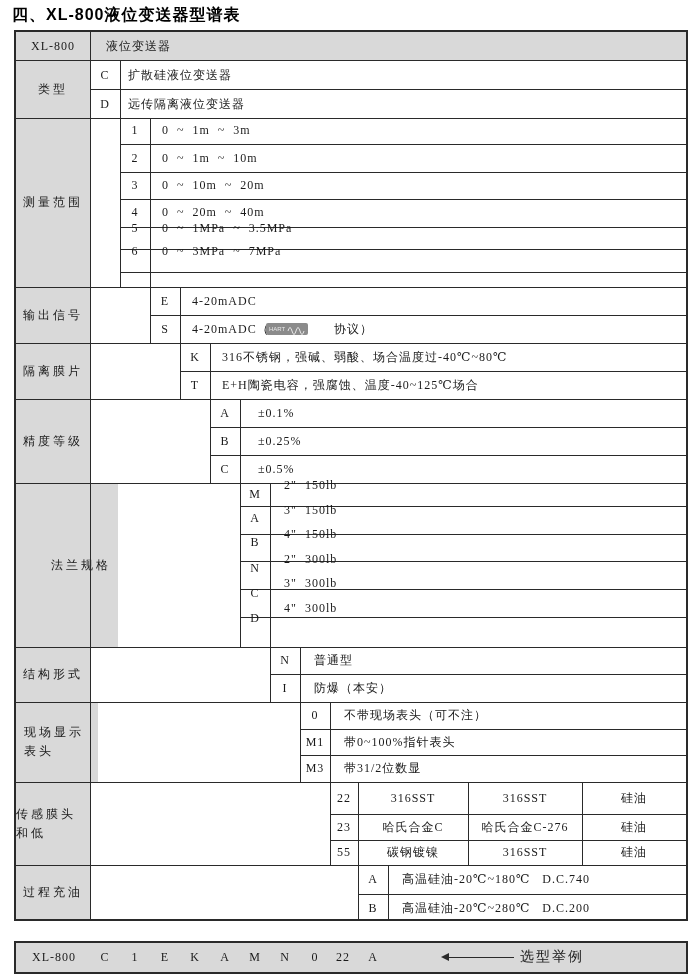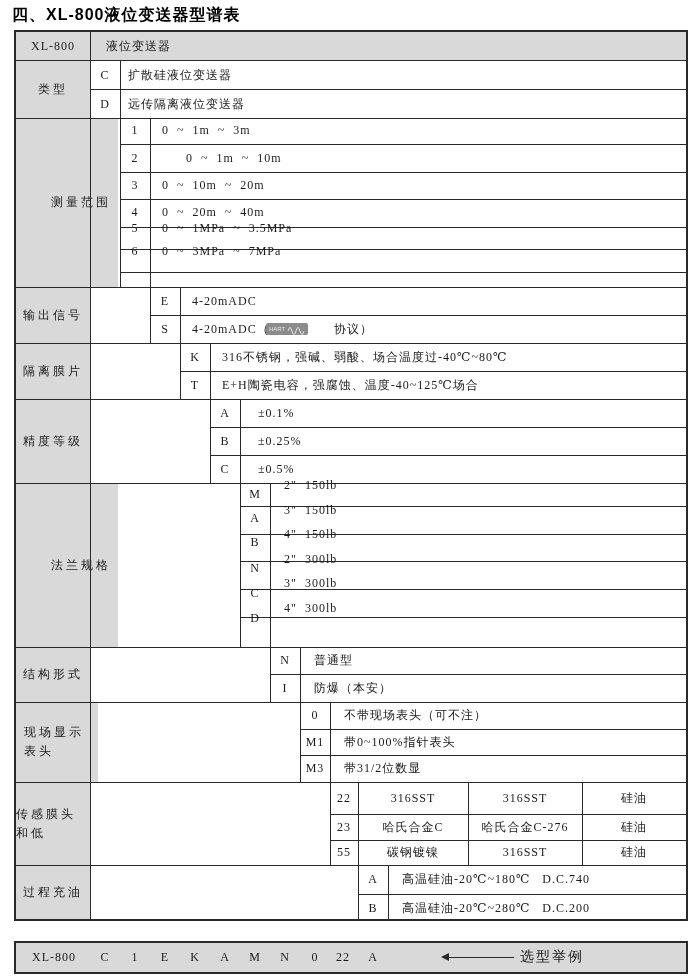--- a/index.html
+++ b/index.html
@@ -32,21 +32,21 @@
 <div class="page">
 
   <div class="title">四、XL-800液位变送器型谱表</div>
 
   <div class="tbl">
 
     <div class="cell gray" style="left:0;top:0;width:670px;height:28px;"></div>
     <div class="lab" style="top:28px;height:58px;">
         <span>类型</span>
       </div>
-    <div class="lab" style="top:86px;height:169px;padding-left:28px;">
+    <div class="lab" style="top:86px;height:169px;">
         <span>测量范围</span>
       </div>
     <div class="lab" style="top:255px;height:56px;">
         <span>输出信号</span>
       </div>
     <div class="lab" style="top:311px;height:56px;">
         <span>隔离膜片</span>
       </div>
     <div class="lab" style="top:367px;height:84px;">
         <span>精度等级</span>
@@ -128,21 +128,21 @@
     <span class="t" style="left:90px;top:14px;">液位变送器</span>
 
     <span class="t c" style="left:74px;width:30px;top:43px;">C</span>
     <span class="t" style="left:112px;top:43px;">扩散硅液位变送器</span>
     <span class="t c" style="left:74px;width:30px;top:72px;">D</span>
     <span class="t" style="left:112px;top:72px;">远传隔离液位变送器</span>
 
     <span class="t c" style="left:104px;width:30px;top:98px;">1</span>
     <span class="t" style="left:146px;top:98px;">0  ~  1m  ~  3m</span>
     <span class="t c" style="left:104px;width:30px;top:126px;">2</span>
-    <span class="t" style="left:146px;top:126px;margin-left:24px;">0  ~  1m  ~  10m</span>
+    <span class="t" style="left:146px;top:126px;">0  ~  1m  ~  10m</span>
     <span class="t c" style="left:104px;width:30px;top:153px;">3</span>
     <span class="t" style="left:146px;top:153px;">0  ~  10m  ~  20m</span>
     <span class="t c" style="left:104px;width:30px;top:180px;">4</span>
     <span class="t" style="left:146px;top:180px;">0  ~  20m  ~  40m</span>
     <span class="t c" style="left:104px;width:30px;top:196px;">5</span>
     <span class="t" style="left:146px;top:196px;">0  ~  1MPa  ~  3.5MPa</span>
     <span class="t c" style="left:104px;width:30px;top:219px;">6</span>
     <span class="t" style="left:146px;top:219px;">0  ~  3MPa  ~  7MPa</span>
 
     <span class="t c" style="left:134px;width:30px;top:269px;">E</span>

